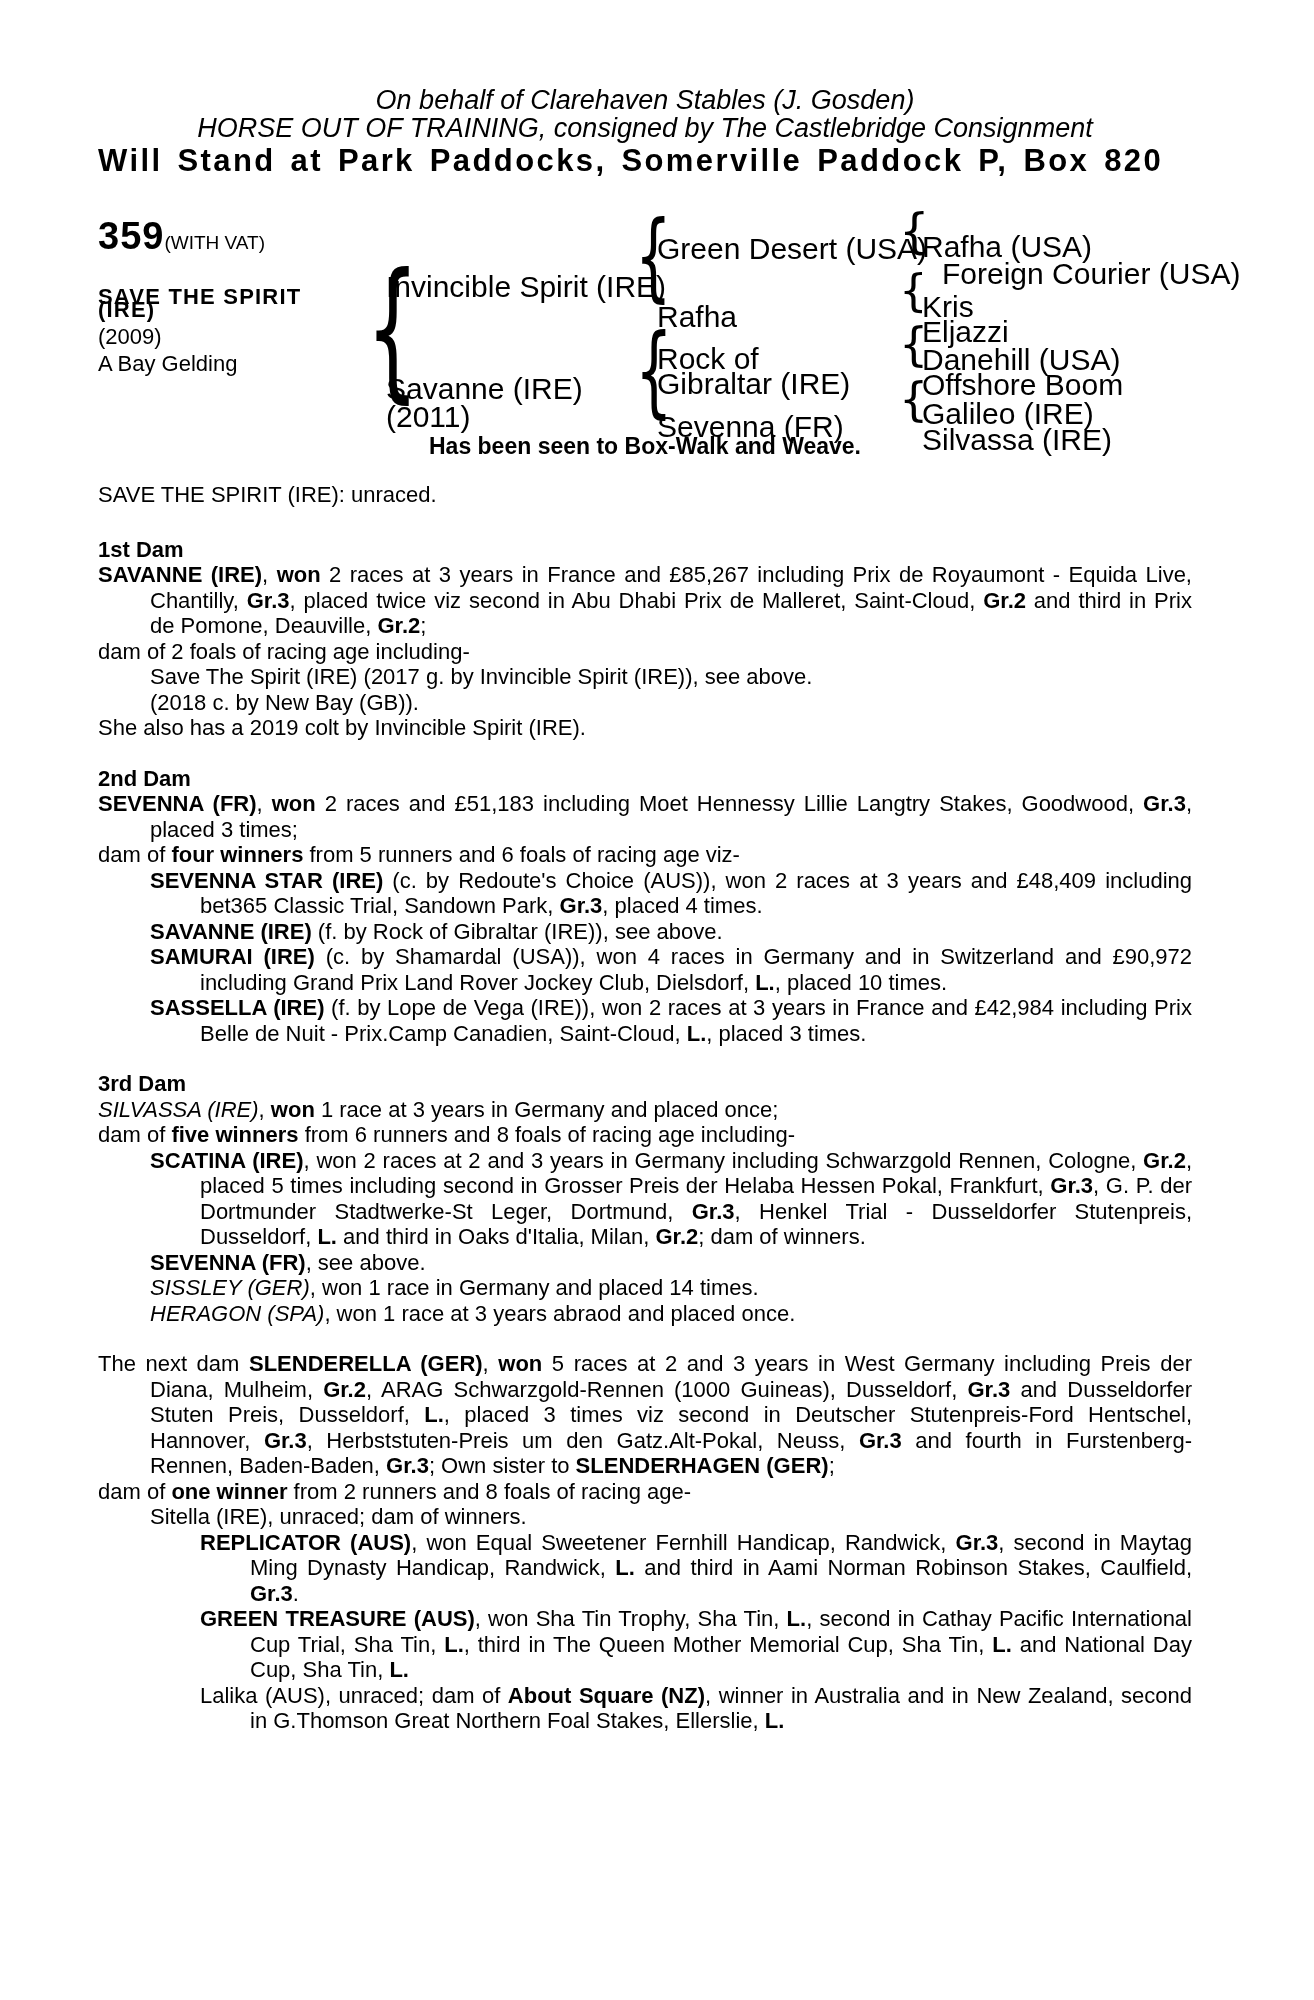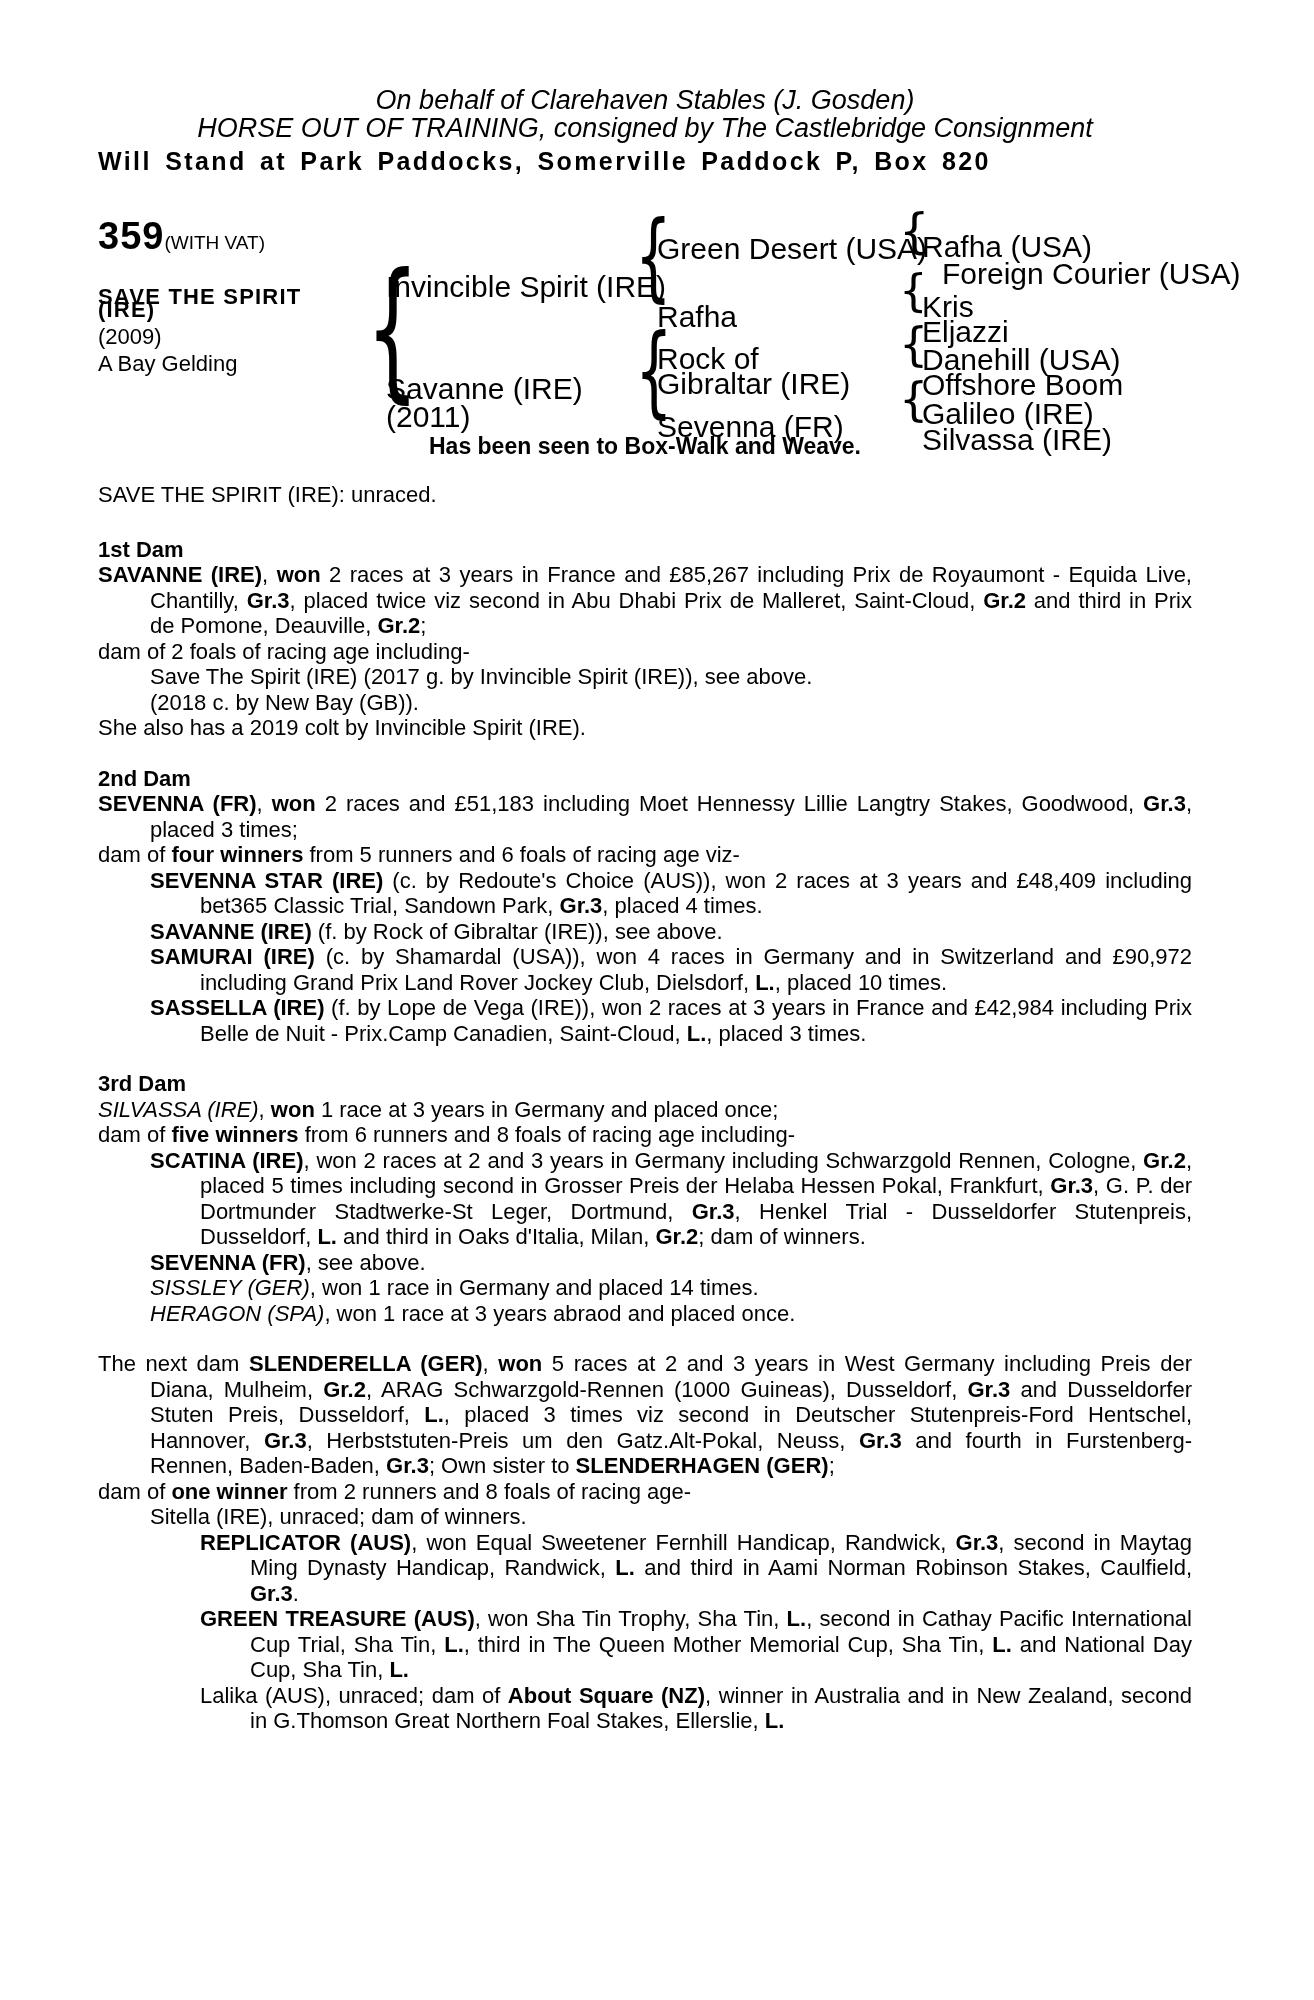--- a/index.html
+++ b/index.html
@@ -4,21 +4,21 @@
 <style>
   html,body{margin:0;padding:0;background:#ffffff;}
   body{
     width:1314px;height:2000px;overflow:hidden;
     font-family:"Liberation Sans",sans-serif;color:#000;
     -webkit-font-smoothing:antialiased;
   }
   .page{padding:86px 122px 0 98px;}
   
   .title{font-style:italic;font-size:27px;line-height:28px;text-align:center;font-weight:400;}
-  .stand-line{margin-top:5px;font-weight:700;font-size:25px;line-height:28px;letter-spacing:2.4px;word-spacing:4px;}
+  .stand-line{margin-top:5px;font-weight:700;font-size:31px;line-height:28px;letter-spacing:2.4px;word-spacing:4px;}
   
   .pedigree{position:relative;height:230px;margin-top:28px;}
   .ped{position:absolute;font-size:30px;line-height:25px;white-space:nowrap;margin-top:24px;}
   .ped.wrap{white-space:normal;}
   .lot-line{position:absolute;left:0;top:12px;display:flex;align-items:baseline;}
   .lot-number{font-weight:700;font-size:38px;letter-spacing:1px;}
   .lot-vat{font-size:19px;font-weight:400;}
   .lot-name{position:absolute;left:0;font-weight:700;font-size:22px;letter-spacing:1.2px;}
   .lot-plain{position:absolute;left:0;font-size:22px;}
   .brace{position:absolute;display:flex;align-items:center;transform-origin:center;color:#000;}

